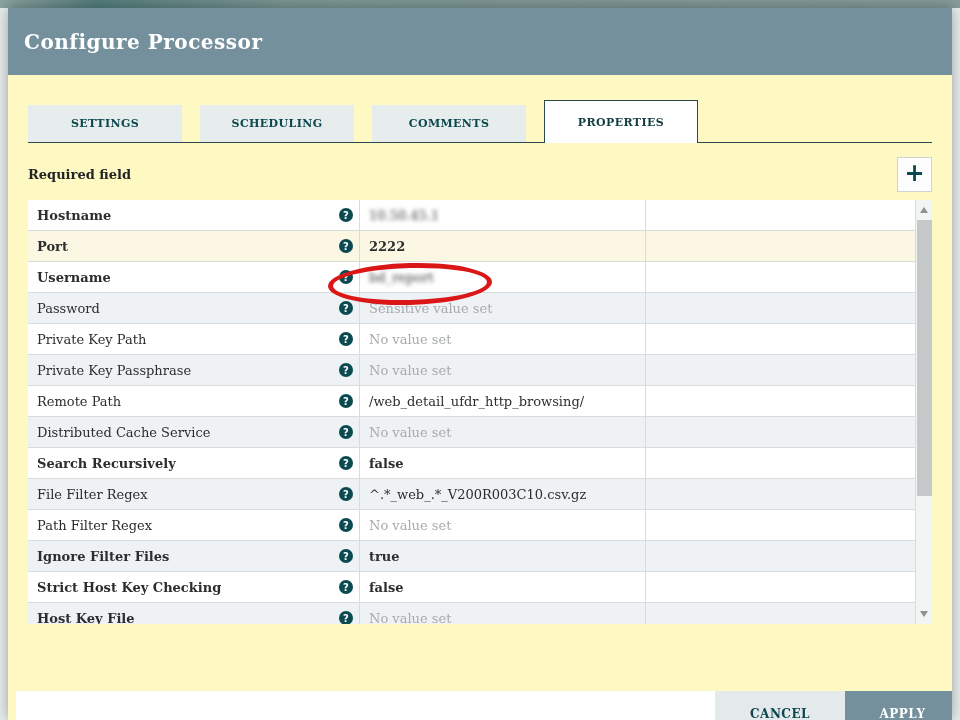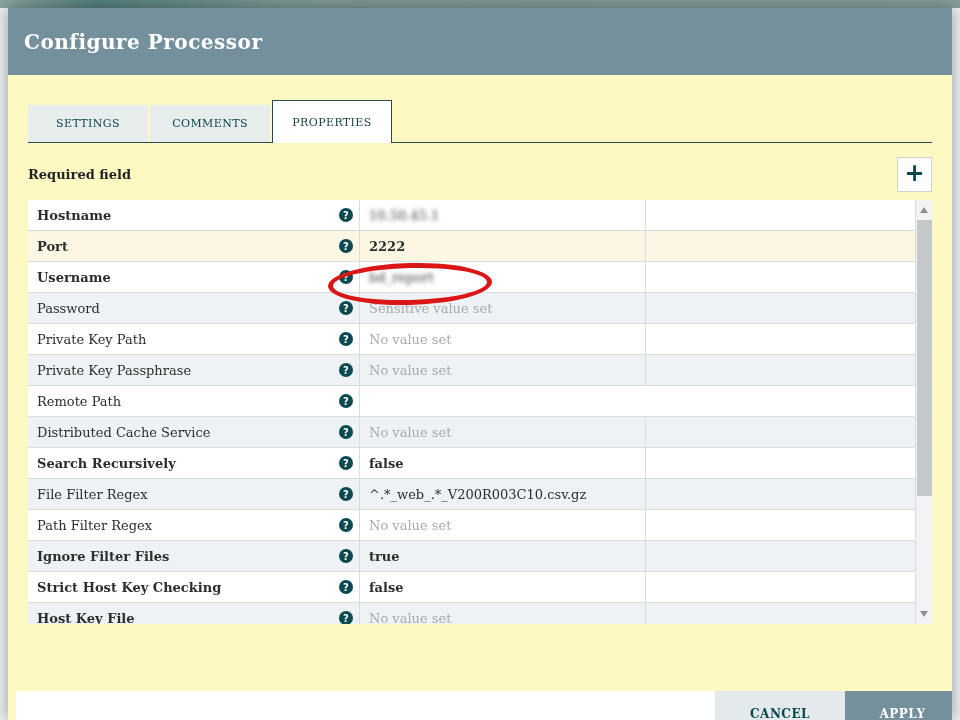--- a/index.html
+++ b/index.html
@@ -28,23 +28,23 @@
   }
   .dialog-body { position:relative; padding:0 20px; }
 
   
   .tabbar {
     margin-top:25px; height:43px; position:relative;
     display:flex; align-items:flex-end;
     border-bottom:1px solid #2a4a4e;
   }
   .tab {
-    width:120px; height:37px; margin-right:2px;
+    width:154px; height:37px; margin-right:18px;
     background:#e7eced; color:#0a474f;
-    font-size:11px; font-weight:normal; letter-spacing:.4px;
+    font-size:11px; font-weight:bold; letter-spacing:.4px;
     display:flex; align-items:center; justify-content:center;
     cursor:pointer;
   }
   .tab.active {
     height:43px; background:#ffffff; color:#143d42;
     border:1px solid #2a4a4e; border-bottom:none;
     position:relative; bottom:-1px; z-index:2;
   }
 
   
@@ -146,20 +146,21 @@
 <div class="top-strip"></div>
 
 <div class="dialog">
   <div class="dialog-header">
     <div class="dialog-title">Configure Processor</div>
   </div>
 
   <div class="dialog-body">
     <div class="tabbar" id="tabbar">
         <div class="tab">SETTINGS</div>
+        <div class="tab">SCHEDULING</div>
         <div class="tab">COMMENTS</div>
         <div class="tab active">PROPERTIES</div>
       </div>
 
     <div class="props-header">
       <span class="required-label">Required field</span>
       <button class="add-btn">
         <span class="plus">+</span>
       </button>
     </div>
@@ -230,20 +231,23 @@
     <div class="cell val">
       <span class="pval unset">No value set</span>
     </div>
     <div class="cell extra"></div>
   </div>
 
   <div class="trow">
     <div class="cell prop">
       <span class="pname">Remote Path</span>
       <span class="help">?</span>
+    </div>
+    <div class="cell val">
+      <span class="pval">/web_detail_ufdr_http_browsing/</span>
     </div>
     <div class="cell extra"></div>
   </div>
 
   <div class="trow even">
     <div class="cell prop">
       <span class="pname">Distributed Cache Service</span>
       <span class="help">?</span>
     </div>
     <div class="cell val">

